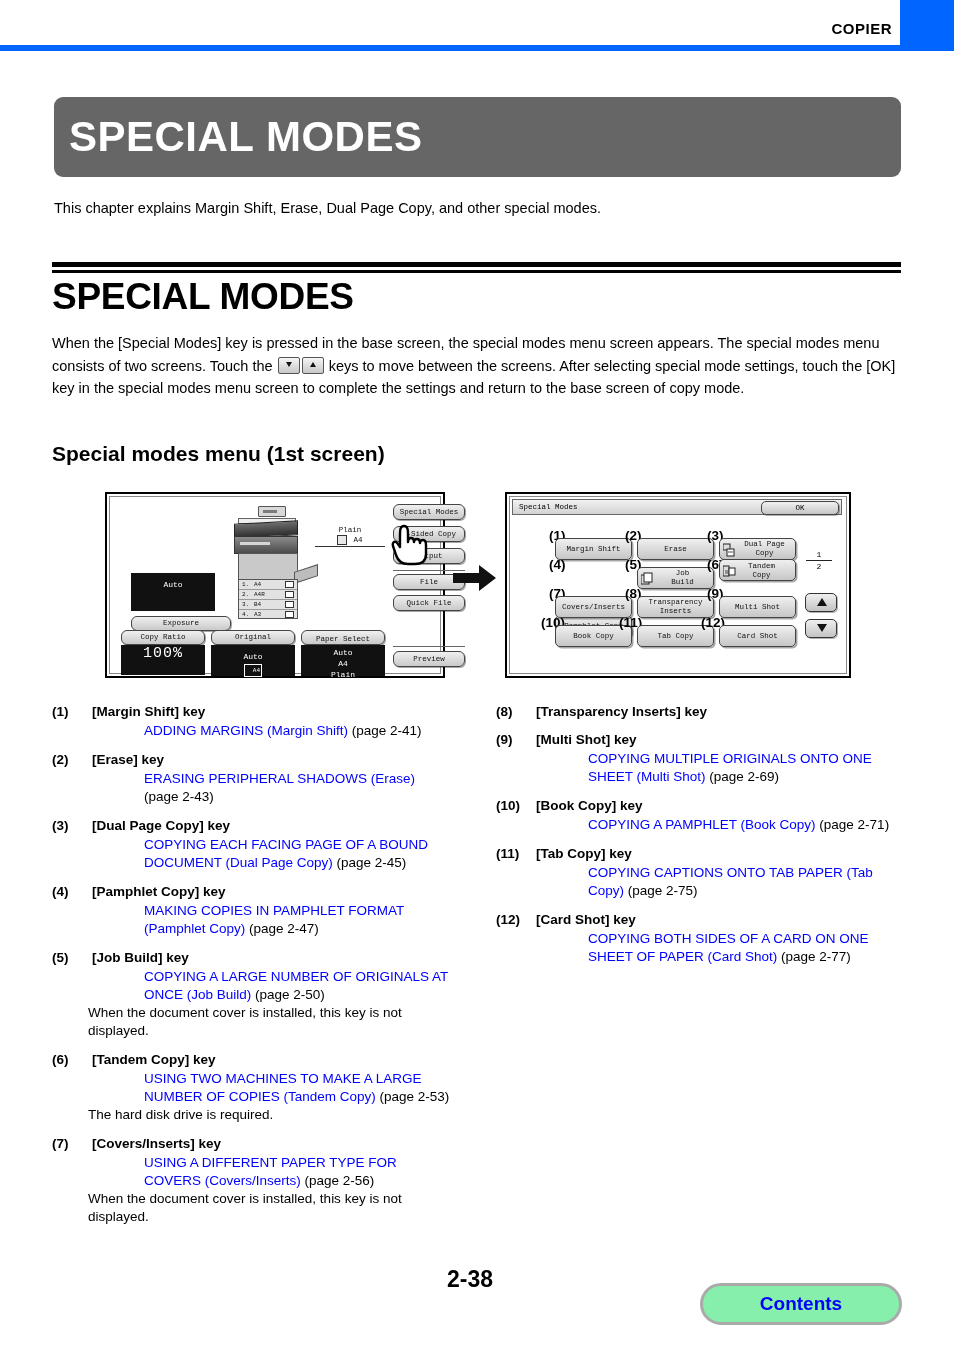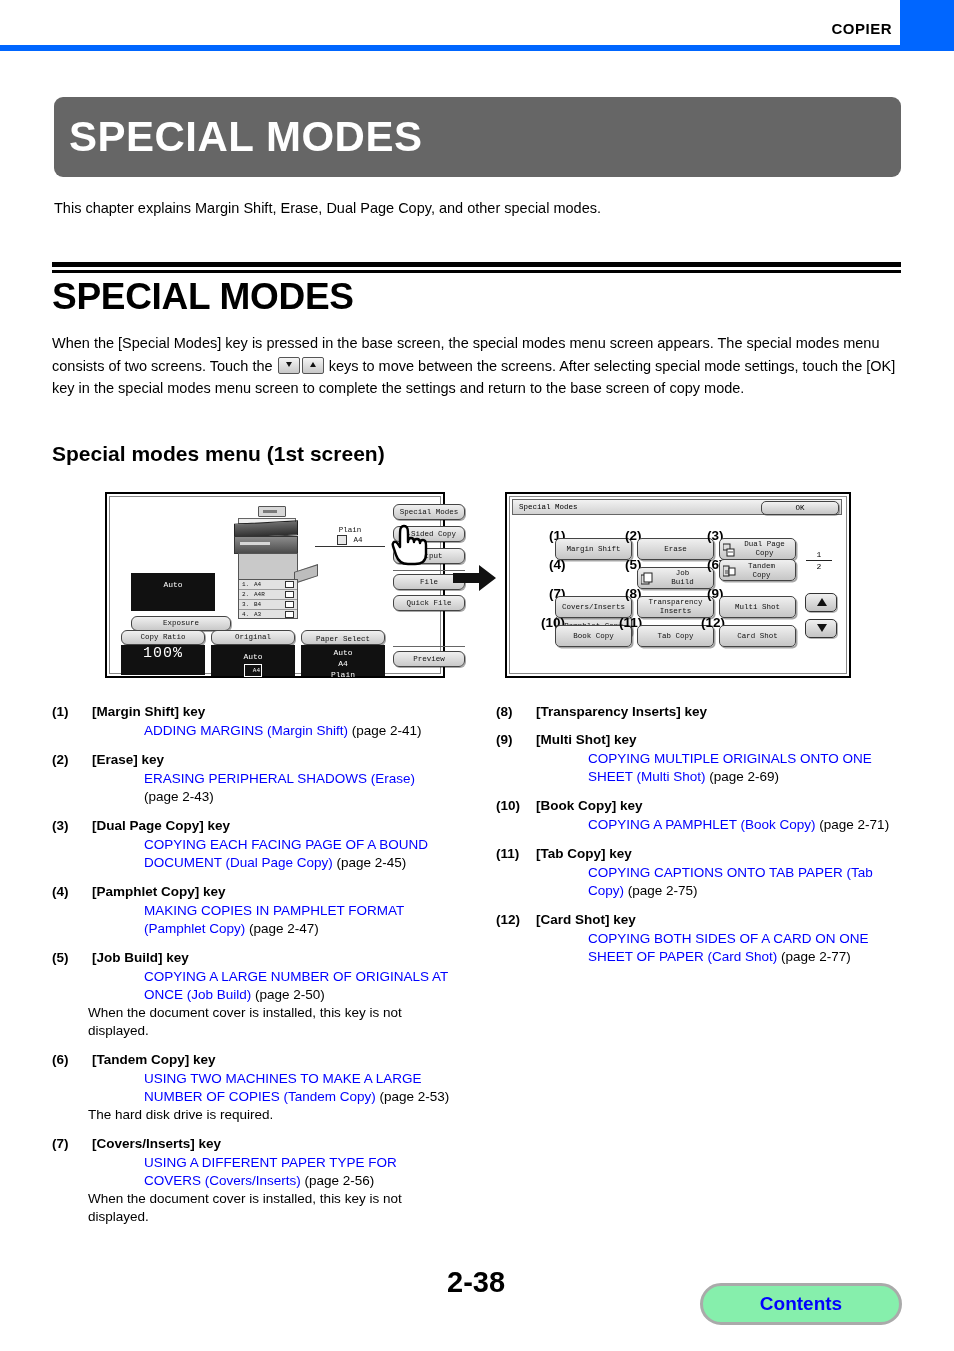--- a/index.html
+++ b/index.html
@@ -437,21 +437,21 @@
     line-height: 18px;
     margin-left: 36px;
     margin-top: 0px;
   }
 
   
   .footer-page {
     position: absolute;
     left: 447px;
     top: 1266px;
-    font-size: 29px;
+    font-size: 23px;
     font-weight: bold;
   }
   .contents-btn {
     position: absolute;
     left: 700px;
     top: 1283px;
     width: 202px;
     height: 42px;
     border: 3px solid #aaaaaa;
     border-radius: 21px;

